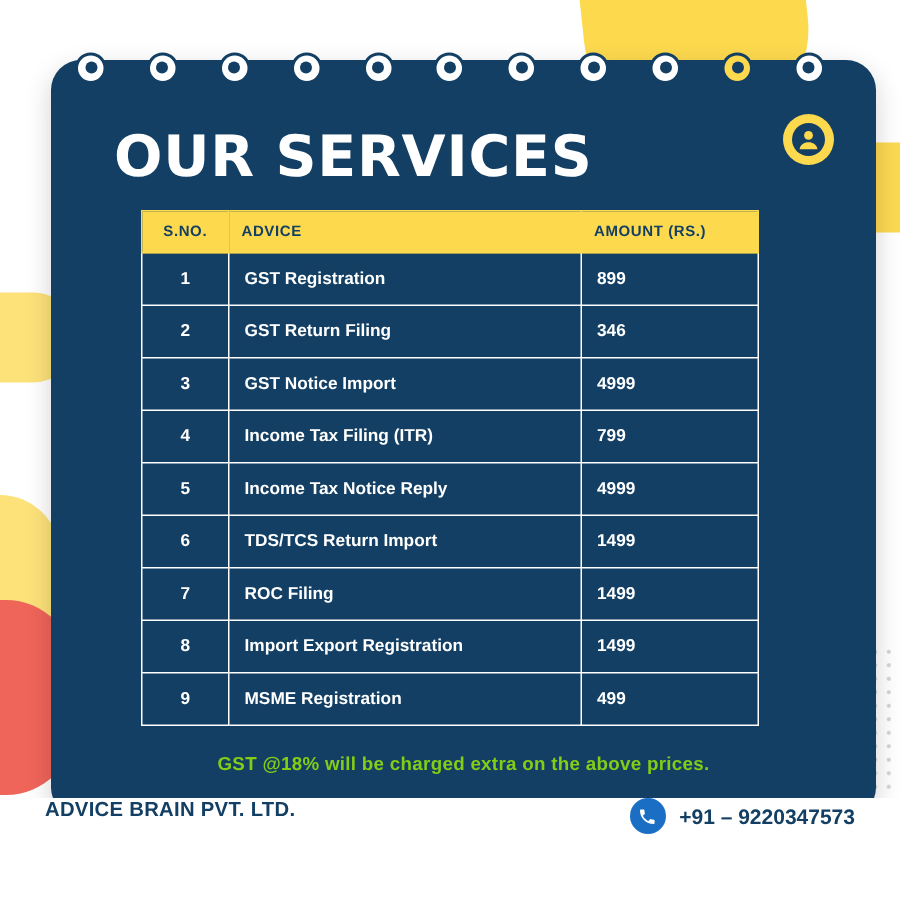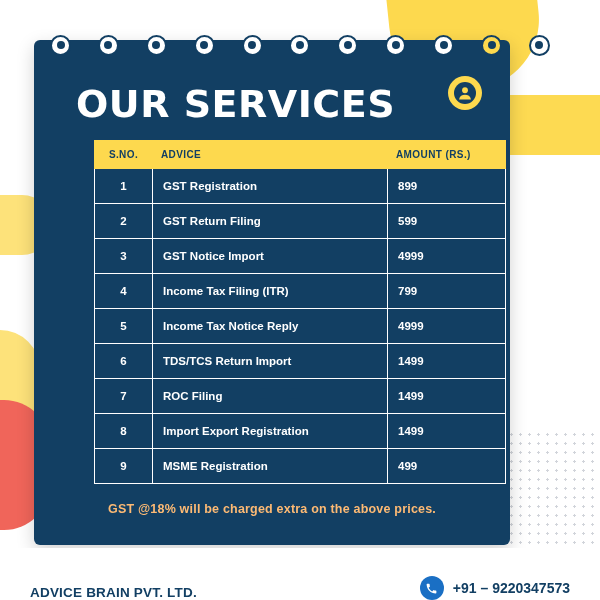--- a/index.html
+++ b/index.html
@@ -58,23 +58,23 @@
     width: 120px; height: 120px;
     background-image: radial-gradient(#c9ccd4 1.3px, transparent 1.4px);
     background-size: 9px 9px;
     opacity: .85;
   }
 
   
   .card {
     position: absolute;
     left: 34px; top: 40px;
-    width: 476px; height: 505px;
+    width: 550px; height: 505px;
     background: #123f63;
-    border-radius: 6px;
+    border-radius: 20px;
     box-shadow: 0 6px 18px rgba(0,0,0,.18);
   }
 
   
   .rings {
     position: absolute;
     left: 50px; top: 32px;
     width: 500px; height: 26px;
     display: flex;
     justify-content: space-between;
@@ -154,34 +154,34 @@
     border: 1px solid #ffffff;
     background: #123f63;
   }
   tbody td.sno { text-align: center; font-weight: 700; }
 
   .note {
     position: absolute;
     left: 0; right: 0;
     top: 462px;
     text-align: center;
-    color: #fdba74;
+    color: #84cc16;
     font-size: 12.5px;
     font-weight: 800;
     letter-spacing: .2px;
   }
 
   
   .footer {
     position: absolute;
     left: 0; right: 0; bottom: 0;
-    height: 52px;
+    height: 68px;
     background: #ffffff;
     display: flex;
-    align-items: flex-end;
+    align-items: flex-start;
     justify-content: space-between;
     padding: 0 30px;
   }
   .company {
     color: #123f63;
     font-size: 13.5px;
     font-weight: 800;
     letter-spacing: .2px;
   }
   .contact {
@@ -238,21 +238,21 @@
       </thead>
       <tbody>
         <tr>
           <td class="sno">1</td>
           <td>GST Registration</td>
           <td>899</td>
         </tr>
         <tr>
           <td class="sno">2</td>
           <td>GST Return Filing</td>
-          <td>599</td>
+          <td>346</td>
         </tr>
         <tr>
           <td class="sno">3</td>
           <td>GST Notice Import</td>
           <td>4999</td>
         </tr>
         <tr>
           <td class="sno">4</td>
           <td>Income Tax Filing (ITR)</td>
           <td>799</td>

